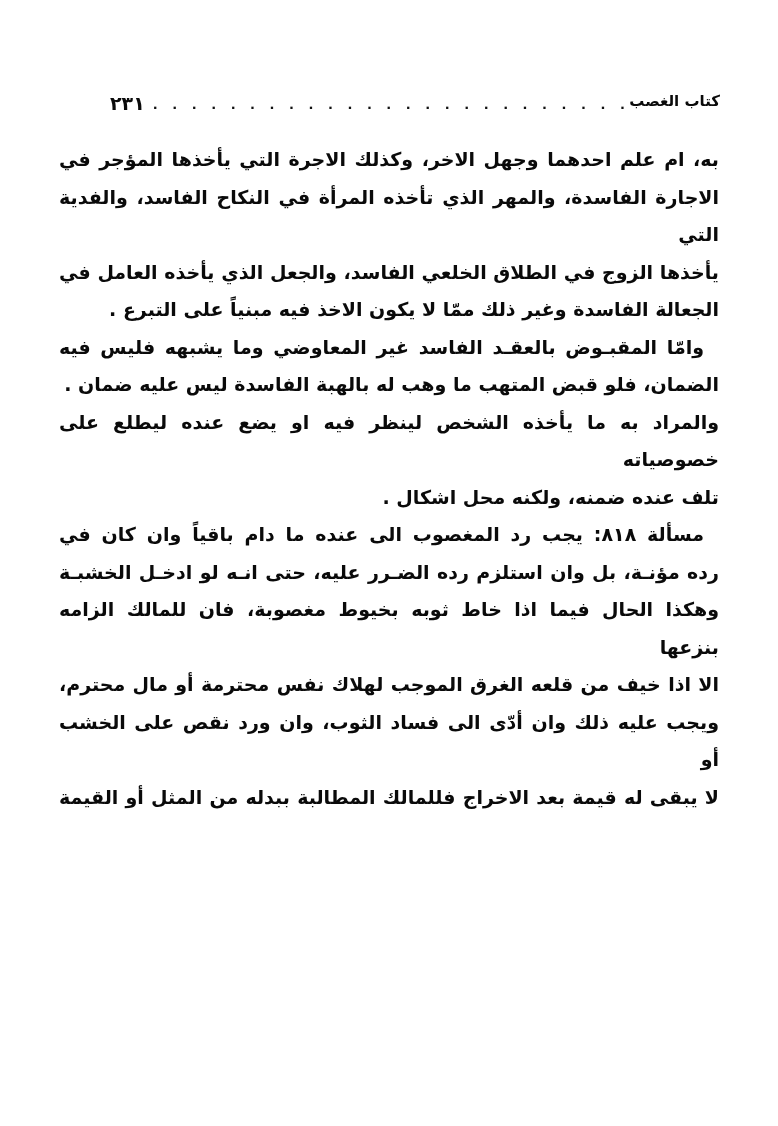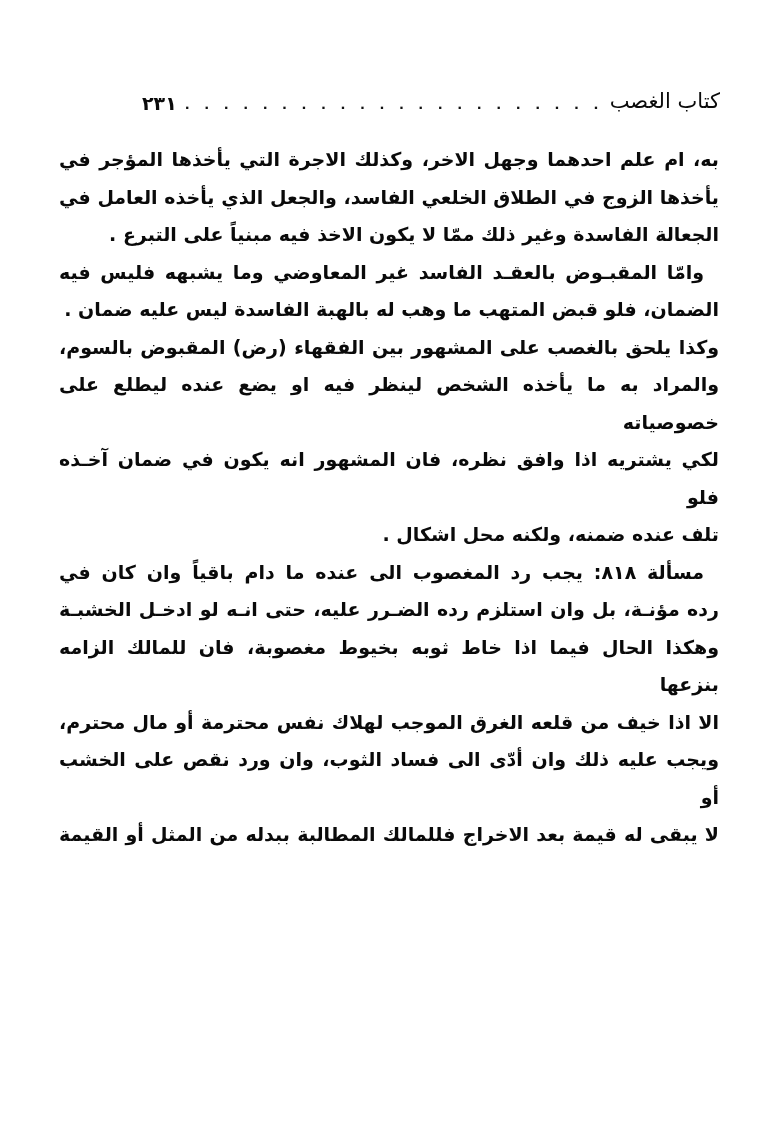--- a/index.html
+++ b/index.html
@@ -12,43 +12,42 @@
     overflow:hidden;
   }
   .header{
     position:absolute;
     top:86px;right:58px;left:110px;
     display:flex;
     direction:rtl;
     align-items:flex-end;
   }
   .book-title{
-    font-size:21px;
-    font-weight:400;
+    font-size:15px;
+    font-weight:700;
     white-space:nowrap;
     line-height:30px;
   }
   .dot-leader{
     flex:1;
     overflow:hidden;
     white-space:nowrap;
     direction:ltr;
     text-align:left;
     font-size:13px;
     font-weight:700;
     letter-spacing:5px;
     padding:0 12px 4px 8px;
     color:#111;
   }
   .page-number{
     font-size:19px;
     font-weight:700;
     white-space:nowrap;
     padding-bottom:2px;
-    margin-left:32px;
   }
   .body-text{
     position:absolute;
     top:141px;
     right:59px;
     width:660px;
     direction:rtl;
     font-size:19px;
     font-weight:700;
     line-height:37.5px;
@@ -72,27 +71,26 @@
 <div class="page">
 
   <div class="header">
     <div class="book-title">كتاب الغصب</div>
     <div class="dot-leader">. . . . . . . . . . . . . . . . . . . . . . . . . . . . . . . . . . . . . . . . . . . . . . . . . . . . . . . . . . . .</div>
     <div class="page-number">٢٣١</div>
   </div>
 
   <div class="body-text">
       <div class="line">به، ام علم احدهما وجهل الاخر، وكذلك الاجرة التي يأخذها المؤجر في</div>
+      <div class="line">الاجارة الفاسدة، والمهر الذي تأخذه المرأة في النكاح الفاسد، والفدية التي</div>
       <div class="line">يأخذها الزوج في الطلاق الخلعي الفاسد، والجعل الذي يأخذه العامل في</div>
       <div class="line r">الجعالة الفاسدة وغير ذلك ممّا لا يكون الاخذ فيه مبنياً على التبرع .</div>
       <div class="line ind">وامّا المقبـوض بالعقـد الفاسد غير المعاوضي وما يشبهه فليس فيه</div>
       <div class="line r">الضمان، فلو قبض المتهب ما وهب له بالهبة الفاسدة ليس عليه ضمان .</div>
-      <div class="line">وكذا يلحق بالغصب على المشهور بين الفقهاء (رض) المقبوض بالسوم،</div>
       <div class="line">والمراد به ما يأخذه الشخص لينظر فيه او يضع عنده ليطلع على خصوصياته</div>
-      <div class="line">لكي يشتريه اذا وافق نظره، فان المشهور انه يكون في ضمان آخـذه فلو</div>
       <div class="line r">تلف عنده ضمنه، ولكنه محل اشكال .</div>
       <div class="line ind">مسألة ٨١٨: يجب رد المغصوب الى عنده ما دام باقياً وان كان في</div>
       <div class="line">رده مؤنـة، بل وان استلزم رده الضـرر عليه، حتى انـه لو ادخـل الخشبـة</div>
       <div class="line">وهكذا الحال فيما اذا خاط ثوبه بخيوط مغصوبة، فان للمالك الزامه بنزعها</div>
       <div class="line">الا اذا خيف من قلعه الغرق الموجب لهلاك نفس محترمة أو مال محترم،</div>
       <div class="line">ويجب عليه ذلك وان أدّى الى فساد الثوب، وان ورد نقص على الخشب أو</div>
       <div class="line">لا يبقى له قيمة بعد الاخراج فللمالك المطالبة ببدله من المثل أو القيمة</div>
     </div>
 
 </div>

